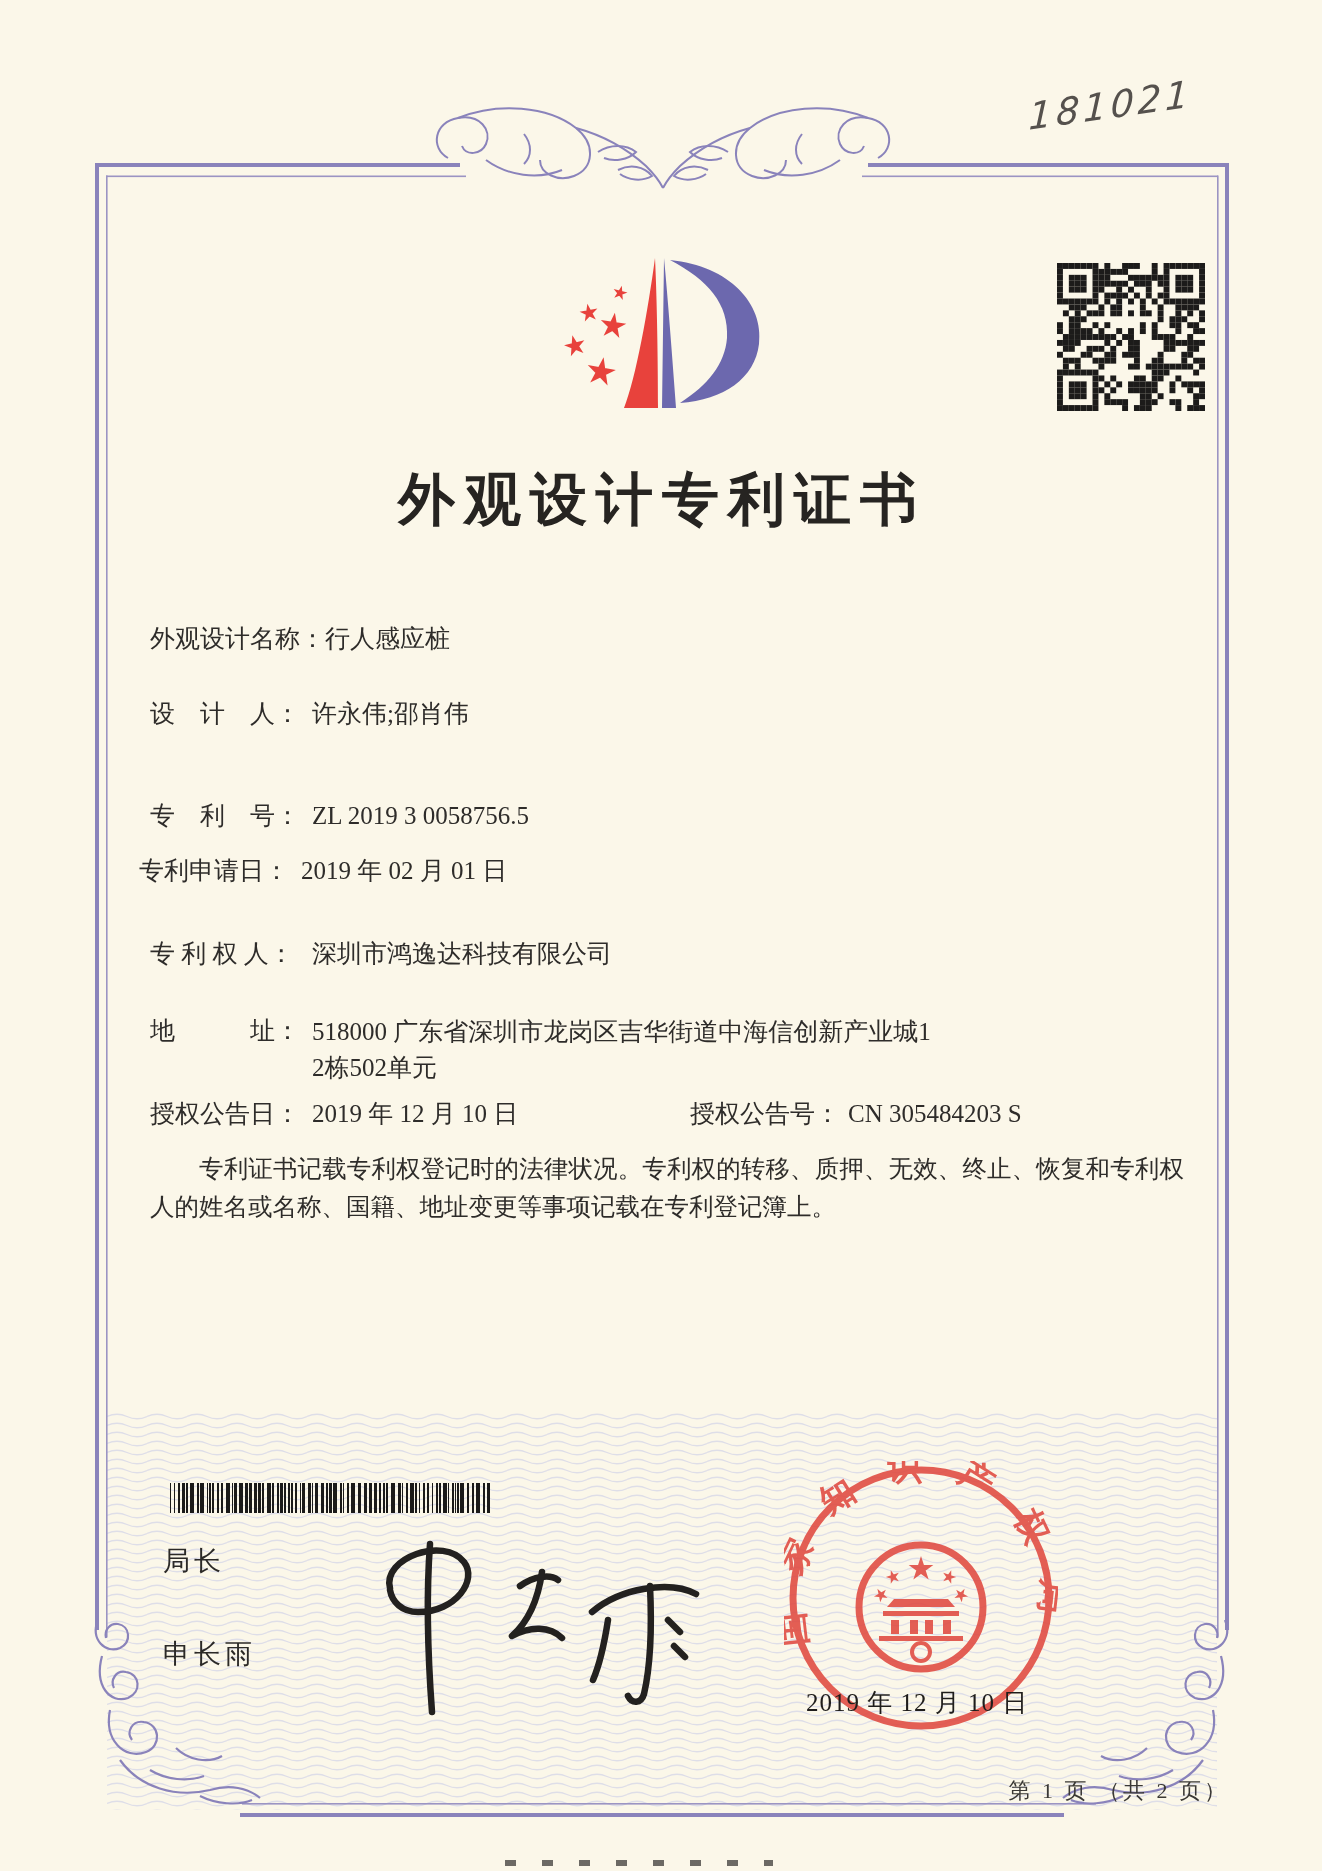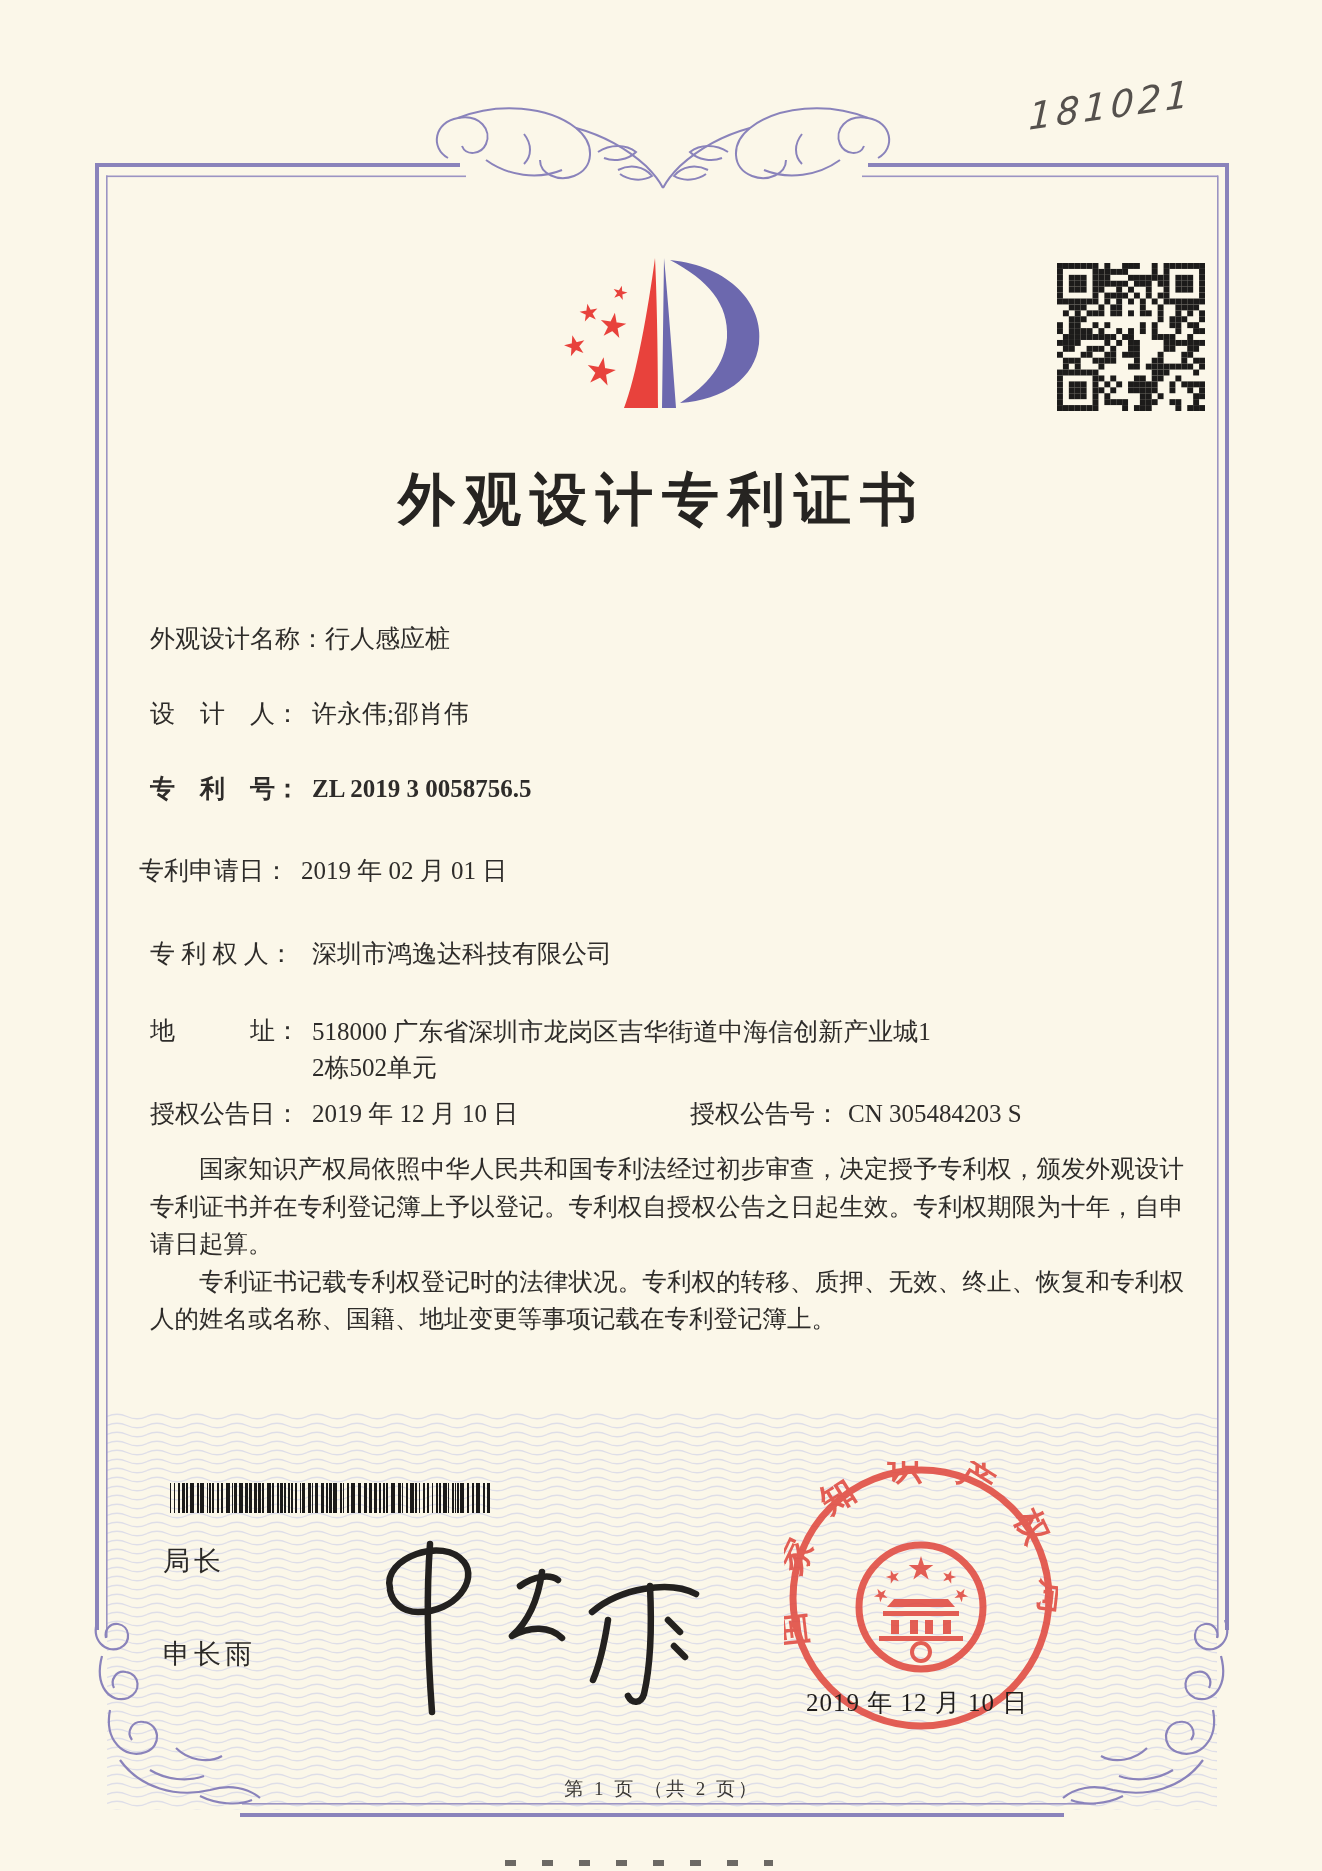--- a/index.html
+++ b/index.html
@@ -21,21 +21,21 @@
     font-size:57px;font-weight:bold;letter-spacing:9px;color:#262421;
   }
   .row{display:flex;align-items:flex-start;font-size:25px;line-height:34px;}
   .lbl{flex:0 0 162px;white-space:nowrap;}
   .val{white-space:nowrap;}
   .addr-val{white-space:normal;width:880px;line-height:36px;}
   .body-text{left:150px;top:1150px;width:1034px;font-size:24.5px;line-height:37.5px;text-align:justify;}
   .body-text p{margin:0;text-indent:2em;}
   .director{left:163px;font-size:27px;letter-spacing:4px;color:#2b2927;}
   .sealdate{left:806px;top:1686px;font-size:25px;letter-spacing:1px;color:#1f1d1b;}
-  .footer{left:95px;top:1776px;width:1134px;text-align:center;font-size:19px;letter-spacing:3px;color:#3a3835;}
+  .footer{left:95px;top:1776px;width:1134px;text-align:right;font-size:22px;letter-spacing:3px;color:#3a3835;}
   .barcode{left:170px;top:1483px;width:332px;height:30px;font-size:0;}
   .barcode span{display:inline-block;height:100%;background:#1b1a19;}
   .cutoff{
     left:505px;top:1860px;width:268px;height:6px;opacity:.75;
     background:repeating-linear-gradient(90deg,#3c3a38 0 11px,transparent 11px 37px);
   }
   svg{display:block;}
 </style>
 </head>
 <body>
@@ -463,21 +463,21 @@
   <div class="abs title">外观设计专利证书</div>
 
   <div class="abs row" style="left:150px;top:697px;">
     <span class="lbl">设　计　人：</span>
     <span class="val">许永伟;邵肖伟</span>
   </div>
   <div class="abs row" style="left:150px;top:622px;">
     <span class="lbl">外观设计名称：</span>
     <span class="val">行人感应桩</span>
   </div>
-  <div class="abs row" style="left:150px;top:772px;font-weight:bold;">
+  <div class="abs row" style="left:150px;top:799px;">
     <span class="lbl">专　利　号：</span>
     <span class="val">ZL 2019 3 0058756.5</span>
   </div>
   <div class="abs row" style="left:139px;top:854px;">
     <span class="lbl">专利申请日：</span>
     <span class="val">2019 年 02 月 01 日</span>
   </div>
   <div class="abs row" style="left:150px;top:937px;">
     <span class="lbl">专 利 权 人：</span>
     <span class="val">深圳市鸿逸达科技有限公司</span>
@@ -492,21 +492,20 @@
   <div class="abs row" style="left:150px;top:1097px;">
     <span class="lbl">授权公告日：</span>
     <span class="val">2019 年 12 月 10 日</span>
   </div>
   <div class="abs row" style="left:690px;top:1097px;">
     <span class="lbl" style="flex-basis:158px;">授权公告号：</span>
     <span class="val">CN 305484203 S</span>
   </div>
 
   <div class="abs body-text">
-    <p>国家知识产权局依照中华人民共和国专利法经过初步审查，决定授予专利权，颁发外观设计专利证书并在专利登记簿上予以登记。专利权自授权公告之日起生效。专利权期限为十年，自申请日起算。</p>
     <p>专利证书记载专利权登记时的法律状况。专利权的转移、质押、无效、终止、恢复和专利权人的姓名或名称、国籍、地址变更等事项记载在专利登记簿上。</p>
   </div>
 
   <div class="abs barcode" id="barcode"><span style="width: 1px; margin-right: 3px;"></span><span style="width: 1px; margin-right: 3px;"></span><span style="width: 2px; margin-right: 2px;"></span><span style="width: 3px; margin-right: 1px;"></span><span style="width: 2px; margin-right: 2px;"></span><span style="width: 4px; margin-right: 3px;"></span><span style="width: 2px; margin-right: 1px;"></span><span style="width: 4px; margin-right: 3px;"></span><span style="width: 1px; margin-right: 1px;"></span><span style="width: 2px; margin-right: 1px;"></span><span style="width: 2px; margin-right: 3px;"></span><span style="width: 2px; margin-right: 2px;"></span><span style="width: 2px; margin-right: 3px;"></span><span style="width: 4px; margin-right: 2px;"></span><span style="width: 1px; margin-right: 1px;"></span><span style="width: 3px; margin-right: 2px;"></span><span style="width: 4px; margin-right: 2px;"></span><span style="width: 3px; margin-right: 1px;"></span><span style="width: 3px; margin-right: 2px;"></span><span style="width: 3px; margin-right: 1px;"></span><span style="width: 3px; margin-right: 1px;"></span><span style="width: 2px; margin-right: 3px;"></span><span style="width: 4px; margin-right: 1px;"></span><span style="width: 2px; margin-right: 3px;"></span><span style="width: 2px; margin-right: 1px;"></span><span style="width: 3px; margin-right: 1px;"></span><span style="width: 2px; margin-right: 2px;"></span><span style="width: 2px; margin-right: 1px;"></span><span style="width: 2px; margin-right: 2px;"></span><span style="width: 2px; margin-right: 3px;"></span><span style="width: 1px; margin-right: 1px;"></span><span style="width: 3px; margin-right: 3px;"></span><span style="width: 3px; margin-right: 1px;"></span><span style="width: 1px; margin-right: 2px;"></span><span style="width: 3px; margin-right: 3px;"></span><span style="width: 3px; margin-right: 2px;"></span><span style="width: 2px; margin-right: 1px;"></span><span style="width: 3px; margin-right: 1px;"></span><span style="width: 4px; margin-right: 3px;"></span><span style="width: 2px; margin-right: 1px;"></span><span style="width: 1px; margin-right: 3px;"></span><span style="width: 2px; margin-right: 2px;"></span><span style="width: 4px; margin-right: 3px;"></span><span style="width: 3px; margin-right: 3px;"></span><span style="width: 3px; margin-right: 2px;"></span><span style="width: 3px; margin-right: 2px;"></span><span style="width: 3px; margin-right: 2px;"></span><span style="width: 2px; margin-right: 2px;"></span><span style="width: 2px; margin-right: 1px;"></span><span style="width: 2px; margin-right: 3px;"></span><span style="width: 4px; margin-right: 3px;"></span><span style="width: 3px; margin-right: 1px;"></span><span style="width: 1px; margin-right: 3px;"></span><span style="width: 2px; margin-right: 2px;"></span><span style="width: 4px; margin-right: 1px;"></span><span style="width: 2px; margin-right: 2px;"></span><span style="width: 1px; margin-right: 3px;"></span><span style="width: 2px; margin-right: 2px;"></span><span style="width: 2px; margin-right: 3px;"></span><span style="width: 1px; margin-right: 3px;"></span><span style="width: 2px; margin-right: 1px;"></span><span style="width: 2px; margin-right: 2px;"></span><span style="width: 4px; margin-right: 1px;"></span><span style="width: 1px; margin-right: 3px;"></span><span style="width: 2px; margin-right: 1px;"></span><span style="width: 1px; margin-right: 1px;"></span><span style="width: 2px; margin-right: 1px;"></span><span style="width: 4px; margin-right: 3px;"></span><span style="width: 2px; margin-right: 3px;"></span><span style="width: 2px; margin-right: 2px;"></span><span style="width: 4px; margin-right: 3px;"></span><span style="width: 2px; margin-right: 2px;"></span><span style="width: 3px; margin-right: 3px;"></span></div>
 
   <div class="abs director" style="top:1543px;">局长</div>
   <div class="abs director" style="top:1636px;">申长雨</div>
 
   <svg class="abs" style="left:352px;top:1528px;" width="360" height="195" viewBox="0 0 360 195">
     <g stroke="#23211f" stroke-width="6.5" fill="none" stroke-linecap="round" stroke-linejoin="round">

